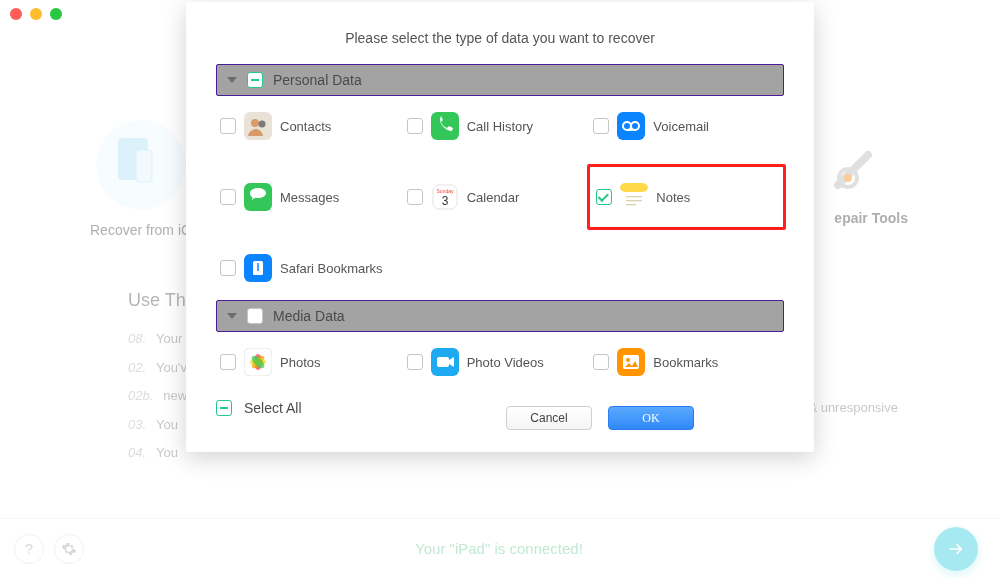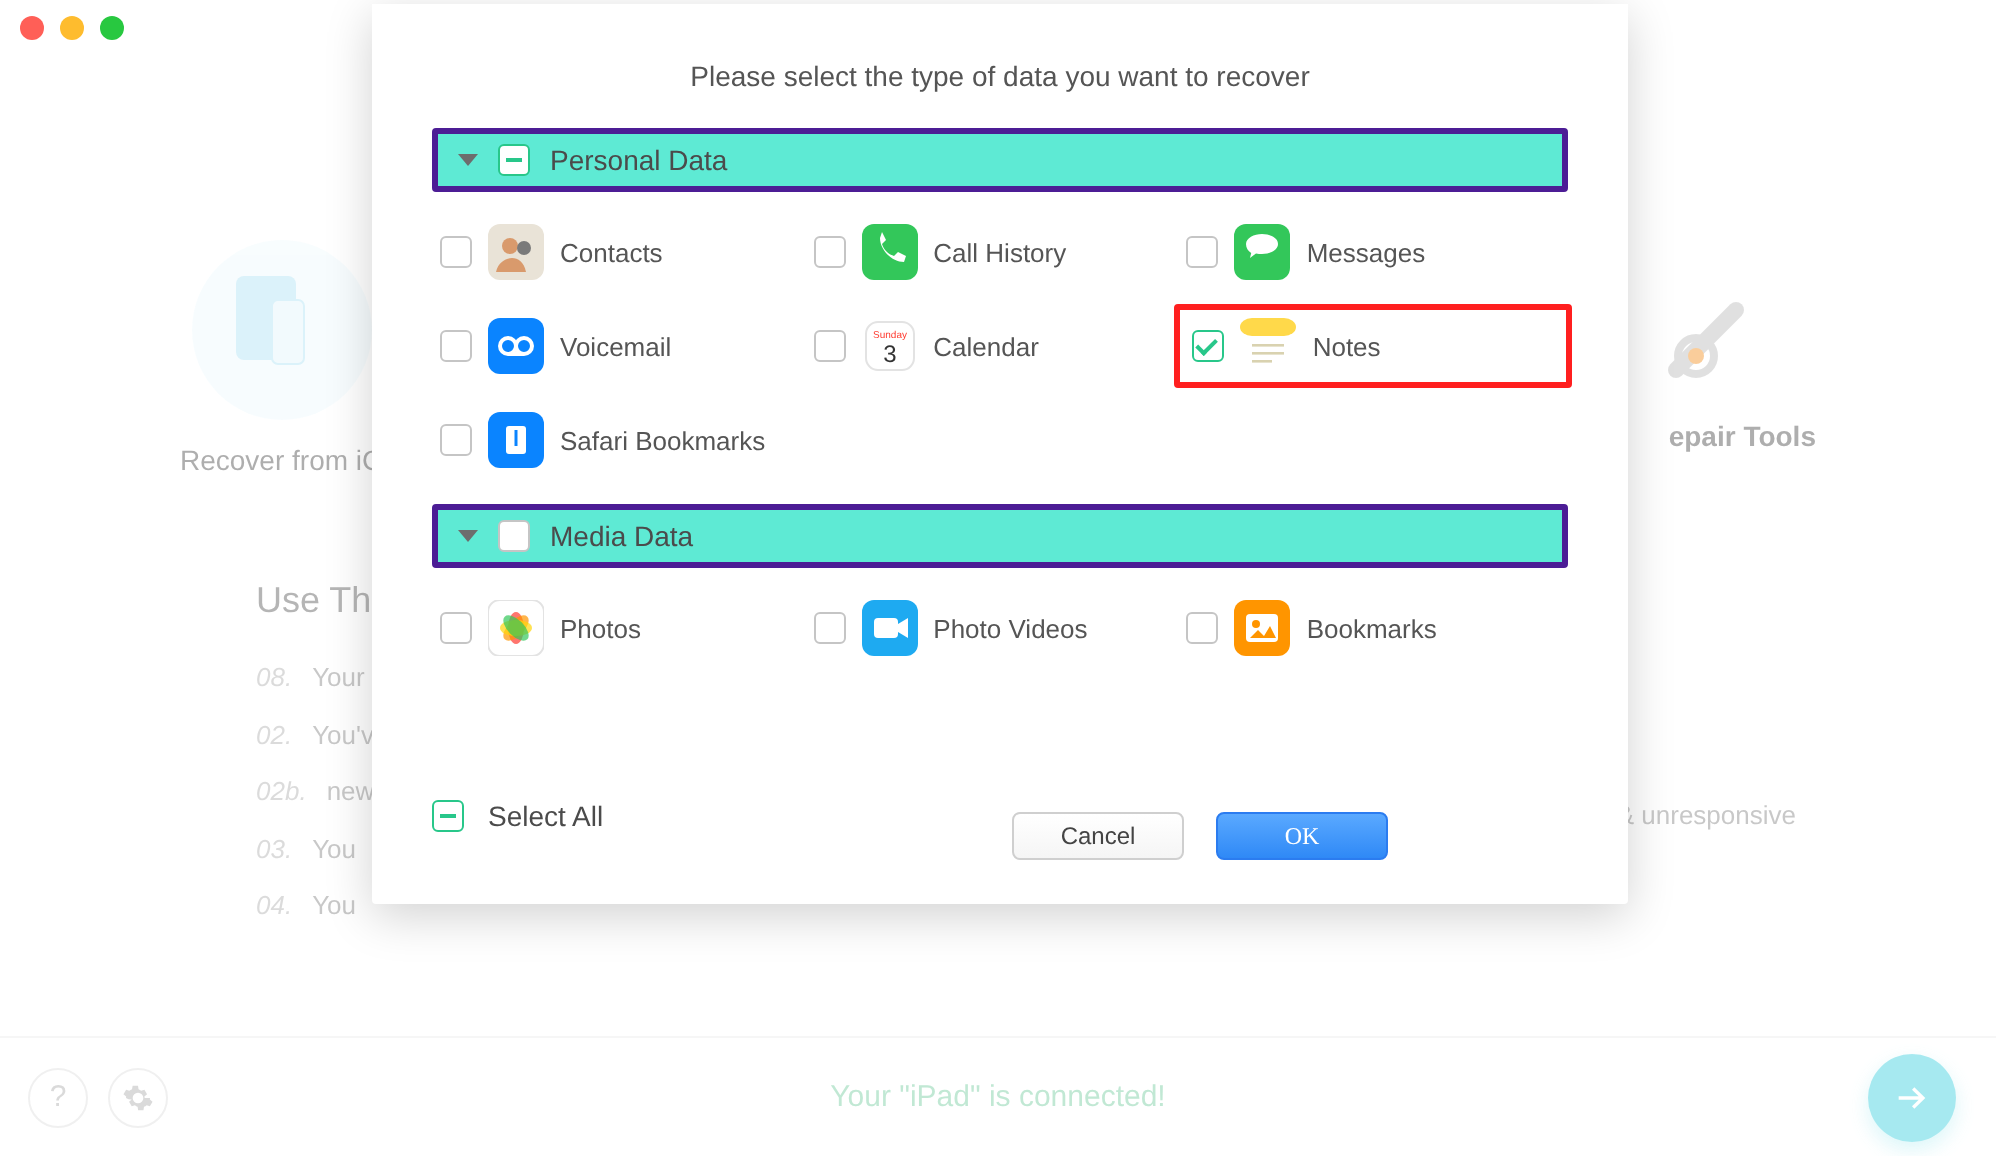--- a/index.html
+++ b/index.html
@@ -30,34 +30,34 @@
   .footer-left { position: absolute; left: 14px; display: flex; gap: 10px; }
   .footer-btn { width: 30px; height: 30px; border: 1px solid #e4e4e4; border-radius: 50%; display: flex; align-items: center; justify-content: center; color: #bcbcbc; font-size: 15px; cursor: pointer; }
   .footer-right { position: absolute; right: 20px; }
   .next-fab { width: 44px; height: 44px; border-radius: 50%; background: #5fd8e4; display: flex; align-items: center; justify-content: center; cursor: pointer; box-shadow: 0 4px 10px rgba(95,216,228,0.4); }
 
   
   .modal { position: absolute; left: 186px; top: 2px; width: 628px; height: 450px; background: #ffffff; box-shadow: 0 6px 24px rgba(0,0,0,0.18); border-radius: 0 0 2px 2px; display: flex; flex-direction: column; }
   .modal-title { text-align: center; font-size: 14px; color: #555; padding: 28px 0 18px; }
   .modal-body { flex: 1; padding: 0 30px; overflow: auto; }
 
-  .section-header { background: #5eead4; border: 3px solid #4c1d95; border-radius: 2px; height: 32px; display: flex; align-items: center; gap: 10px; padding: 0 10px; font-size: 14px; color: #4b4b4b; }
+  .section-header { background: #a3a3a3; border: 1px solid #4c1d95; border-radius: 2px; height: 32px; display: flex; align-items: center; gap: 10px; padding: 0 10px; font-size: 14px; color: #4b4b4b; }
   .disclosure { width: 0; height: 0; border-left: 5px solid transparent; border-right: 5px solid transparent; border-top: 6px solid #6d6d6d; }
   .check { width: 16px; height: 16px; border: 1px solid #c5c5c5; border-radius: 3px; background: #fff; display: inline-flex; align-items: center; justify-content: center; cursor: pointer; }
   .check.on { border-color: #28c78a; }
   .check.on::after { content: ""; width: 8px; height: 4px; border-left: 2px solid #28c78a; border-bottom: 2px solid #28c78a; transform: rotate(-45deg) translate(0,-1px); }
   .check.minus { border-color: #28c78a; }
   .check.minus::after { content: ""; width: 8px; height: 2px; background: #28c78a; }
 
-  .grid3 { display: grid; grid-template-columns: repeat(3, 1fr); row-gap: 16px; padding: 16px 4px 18px; }
+  .grid3 { display: grid; grid-template-columns: repeat(3, 1fr); row-gap: 28px; padding: 16px 4px 18px; }
   .cell { display: flex; align-items: center; gap: 8px; font-size: 13px; color: #555; }
   .cell .icon { width: 28px; height: 28px; border-radius: 7px; display: flex; align-items: center; justify-content: center; }
   .cell .icon svg { width: 28px; height: 28px; }
 
-  .highlight-box { border: 3px solid #ff1f1f; padding: 4px 6px; margin: -4px -6px; border-radius: 2px; }
+  .highlight-box { border: 3px solid #ff1f1f; padding: 16px 6px; margin: -4px -6px; border-radius: 2px; }
 
   .modal-footer { padding: 10px 30px 22px; display: flex; align-items: center; }
   .select-all { display: flex; align-items: center; gap: 12px; font-size: 14px; color: #4b4b4b; }
   .footer-buttons { margin-left: auto; display: flex; gap: 16px; position: relative; left: -90px; margin-top: 20px; }
   .btn { min-width: 86px; height: 24px; border-radius: 4px; font-size: 12px; display: inline-flex; align-items: center; justify-content: center; cursor: pointer; border: 1px solid #cfcfcf; background: linear-gradient(#fff,#f5f5f5); color: #444; }
   .btn.primary { background: linear-gradient(#5aa9ff,#2f89f6); border-color: #2b7cf0; color: #fff; font-family: Liberation Serif, serif; }
 
   
   .gear { position: absolute; right: 100px; top: 130px; }
 </style>
@@ -158,37 +158,37 @@
               <rect width="28" height="28" rx="6" fill="#33c75a"></rect>
               <path d="M9 7c0 6 6 12 12 12l1-3-4-2-2 2c-3-1-5-3-6-6l2-2-2-4z" fill="#fff"></path>
             </svg>
           </span>
       <span>Call History</span>
         </div>
         <div class="cell">
           <span class="check"></span>
       <span class="icon">
             <svg viewBox="0 0 28 28">
-              <rect width="28" height="28" rx="6" fill="#33c75a"></rect>
-              <path d="M6 10c0-3 4-5 8-5s8 2 8 5-4 5-8 5c-1 0-2 0-3-0.3L8 17l0.6-2.5C7 13.5 6 12 6 10z" fill="#fff"></path>
-            </svg>
-          </span>
-      <span>Messages</span>
-        </div>
-        <div class="cell">
-          <span class="check"></span>
-      <span class="icon">
-            <svg viewBox="0 0 28 28">
               <rect width="28" height="28" rx="6" fill="#0a84ff"></rect>
               <circle cx="10" cy="14" r="4" fill="none" stroke="#fff" stroke-width="2"></circle>
               <circle cx="18" cy="14" r="4" fill="none" stroke="#fff" stroke-width="2"></circle>
               <path d="M10 18h8" stroke="#fff" stroke-width="2"></path>
             </svg>
           </span>
       <span>Voicemail</span>
+        </div>
+        <div class="cell">
+          <span class="check"></span>
+      <span class="icon">
+            <svg viewBox="0 0 28 28">
+              <rect width="28" height="28" rx="6" fill="#33c75a"></rect>
+              <path d="M6 10c0-3 4-5 8-5s8 2 8 5-4 5-8 5c-1 0-2 0-3-0.3L8 17l0.6-2.5C7 13.5 6 12 6 10z" fill="#fff"></path>
+            </svg>
+          </span>
+      <span>Messages</span>
         </div>
         <div class="cell">
           <span class="check"></span>
       <span class="icon">
             <svg viewBox="0 0 28 28">
               <rect x="2" y="2" width="24" height="24" rx="6" fill="#fff" stroke="#e3e3e3"></rect>
               <text x="14" y="10" text-anchor="middle" font-size="5" fill="#ff3b30">Sunday</text>
               <text x="14" y="22" text-anchor="middle" font-size="12" fill="#333">3</text>
             </svg>
           </span>

